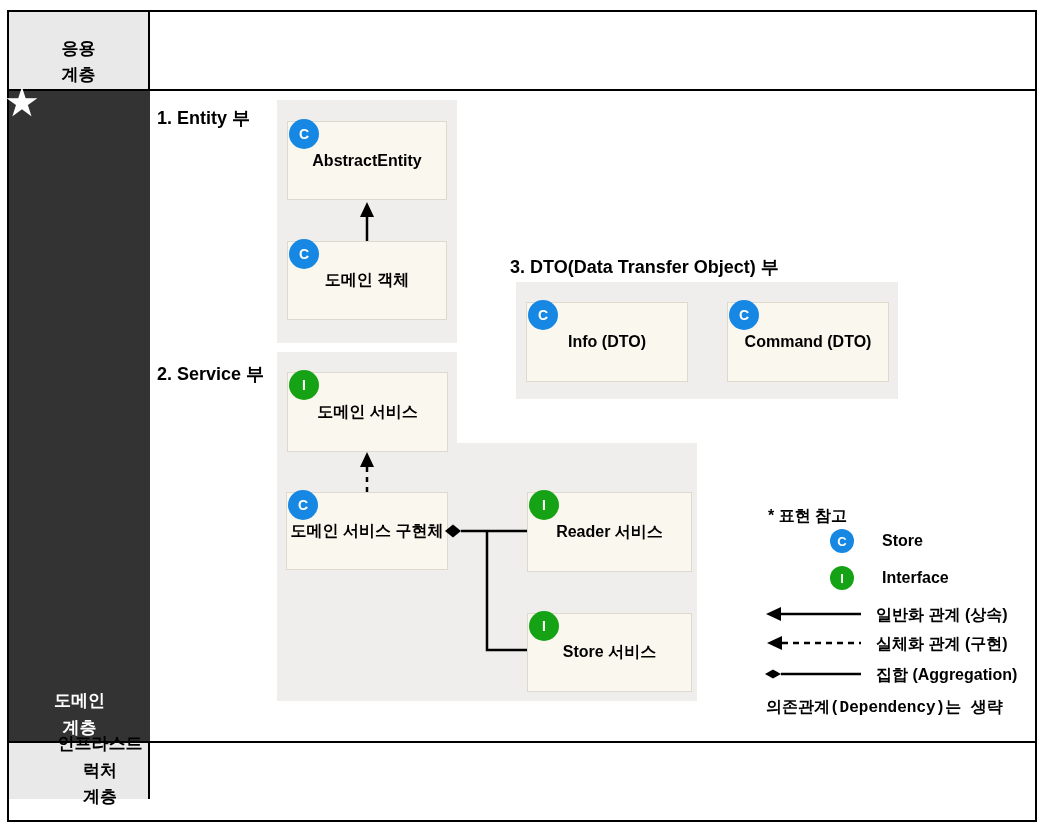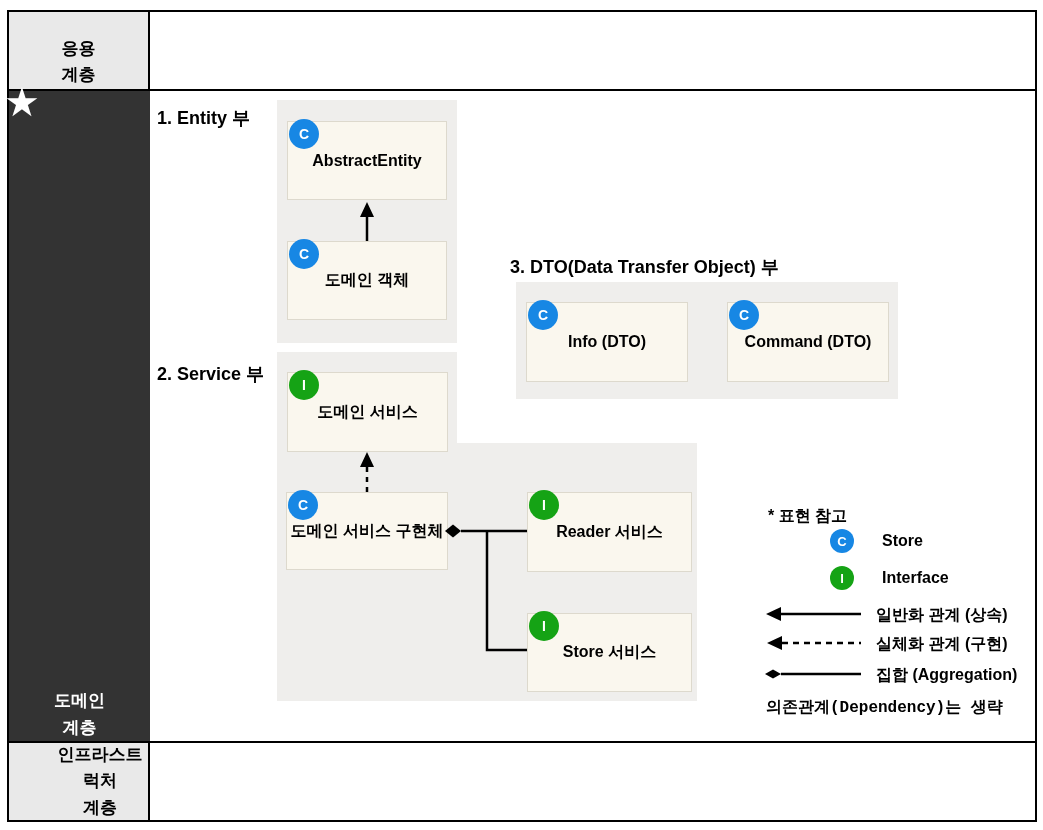--- a/index.html
+++ b/index.html
@@ -113,21 +113,21 @@
   <div class="layer-cell gray" style="top:12px;height:100px;">
     <span>응용</span>
     <span>계층</span>
   </div>
   <div class="divider" style="top:89px;"></div>
   <div class="layer-cell dark" style="top:91px;height:650px;">
     <span>도메인</span>
     <span>계층</span>
   </div>
   <div class="divider" style="top:741px;"></div>
-  <div class="layer-cell gray" style="top:743px;height:77px;padding-left:43px;">
+  <div class="layer-cell gray" style="top:743px;height:56px;padding-left:43px;">
     <span>인프라스트럭처</span>
     <span>계층</span>
   </div>
 
   <div class="star">★</div>
 
   <div class="section-title" style="left:157px;top:106px;">1. Entity 부</div>
   <div class="section-title" style="left:157px;top:362px;text-align:right;">2. Service 부</div>
   <div class="section-title" style="left:510px;top:255px;">3. DTO(Data Transfer Object) 부</div>
 

